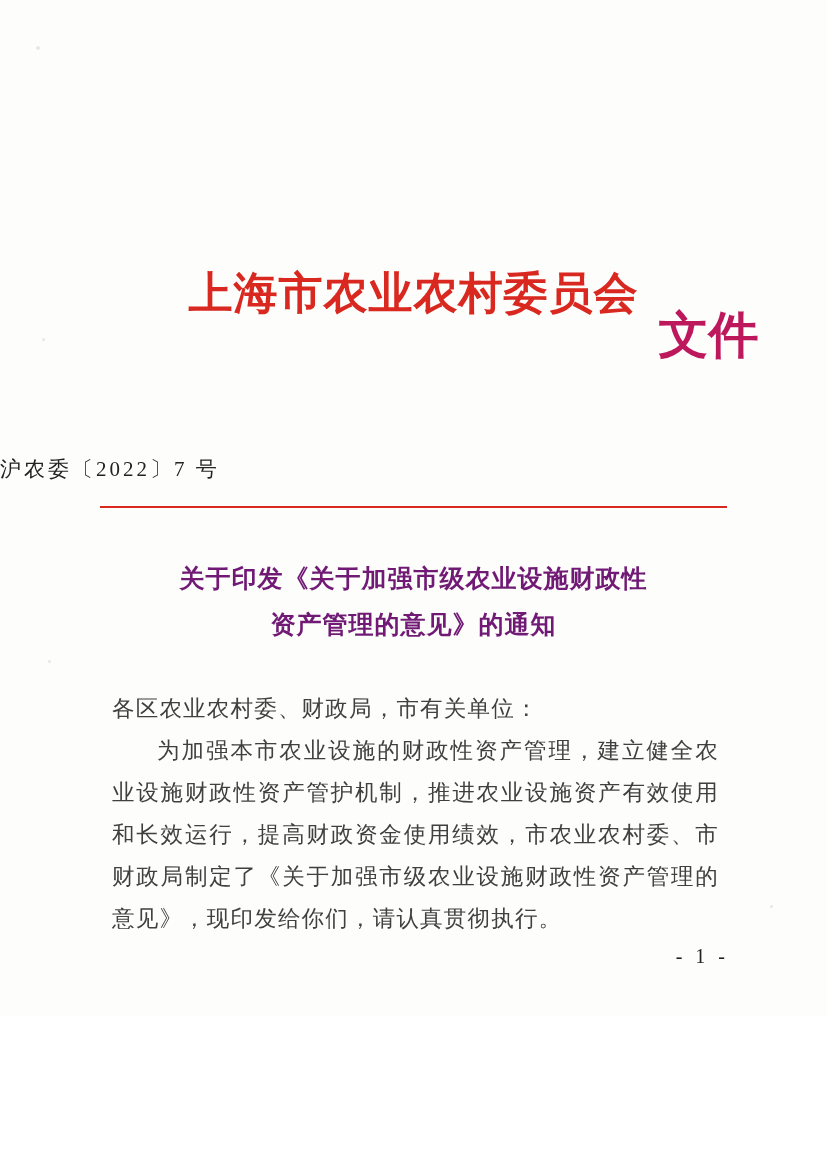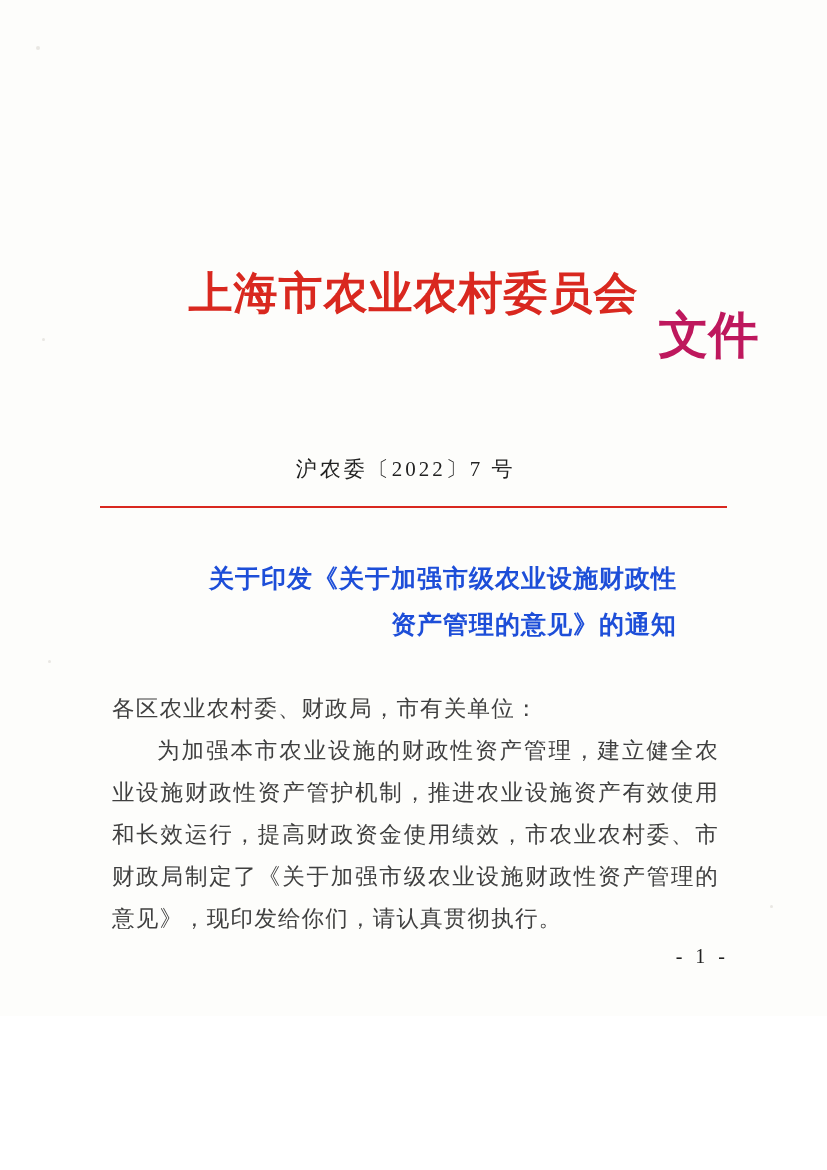--- a/index.html
+++ b/index.html
@@ -64,47 +64,47 @@
     font-size: 50px;
     line-height: 58px;
     white-space: nowrap;
   }
 
   .doc-number {
     position: absolute;
     left: 0;
     right: 16px;
     top: 455px;
-    text-align: center;
+    text-align: left;
     font-family: "Liberation Serif", "DejaVu Serif", serif;
     font-size: 21px;
     letter-spacing: 3px;
     color: #222;
   }
 
   .red-rule {
     position: absolute;
     left: 100px;
     right: 100px;
     top: 506px;
     height: 2px;
     background: #d9281f;
   }
 
   .title {
     position: absolute;
     left: 150px;
     right: 150px;
     top: 556px;
-    text-align: right;
+    text-align: center;
     font-family: "DejaVu Serif", "Liberation Serif", serif;
     font-weight: bold;
     font-size: 25px;
     line-height: 46px;
-    color: #1d4ed8;
+    color: #701a75;
     letter-spacing: 1px;
   }
 
   .body-text {
     position: absolute;
     left: 112px;
     right: 108px;
     top: 688px;
     color: #404040;
     font-family: "Liberation Serif", "DejaVu Serif", serif;

